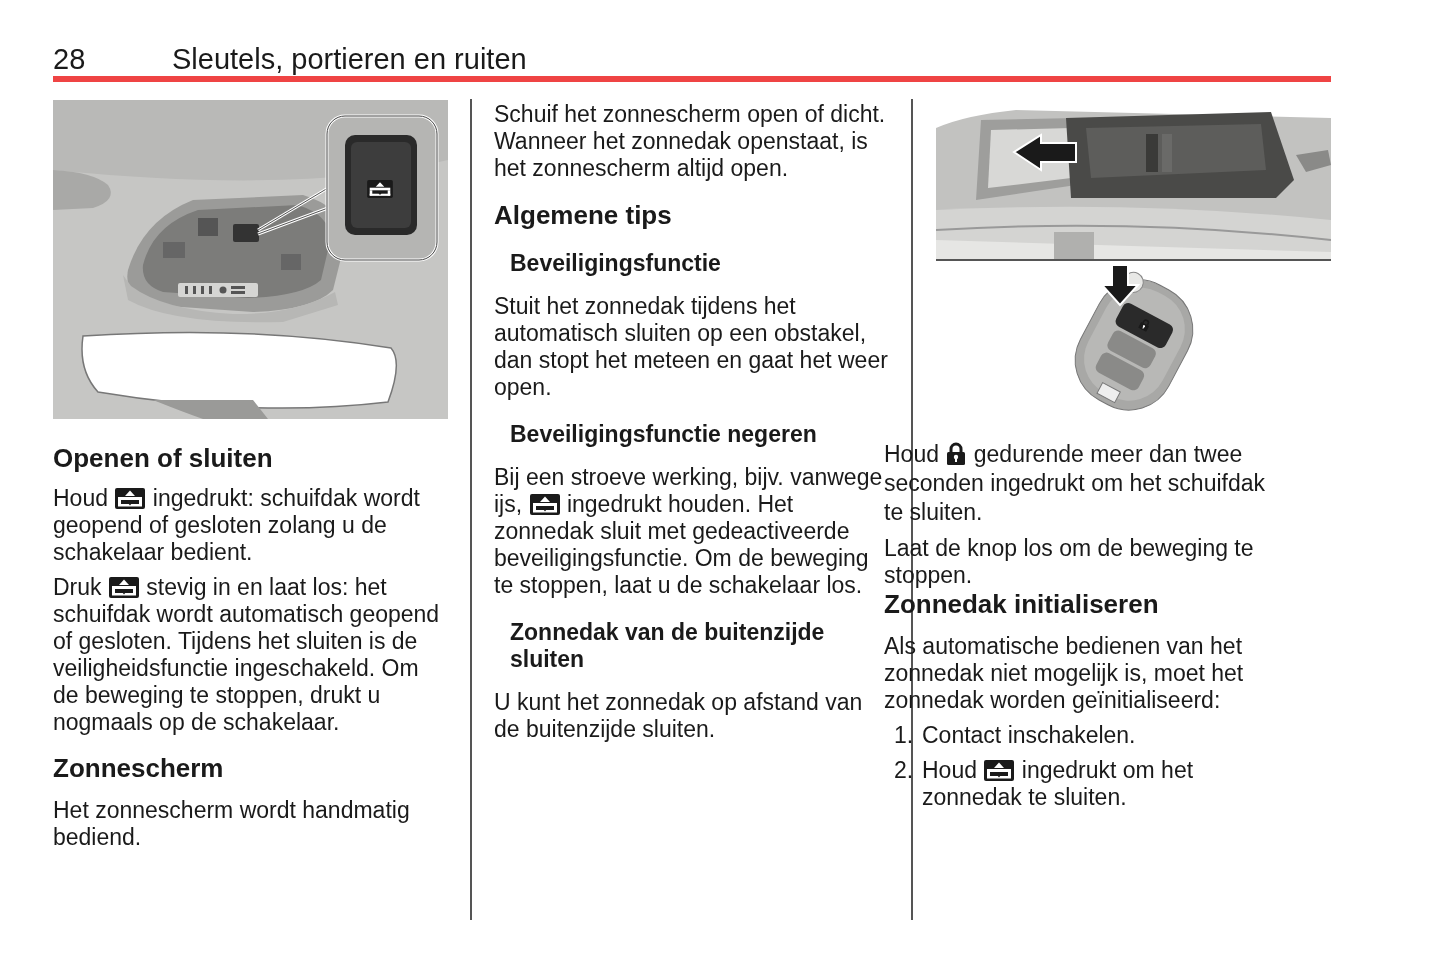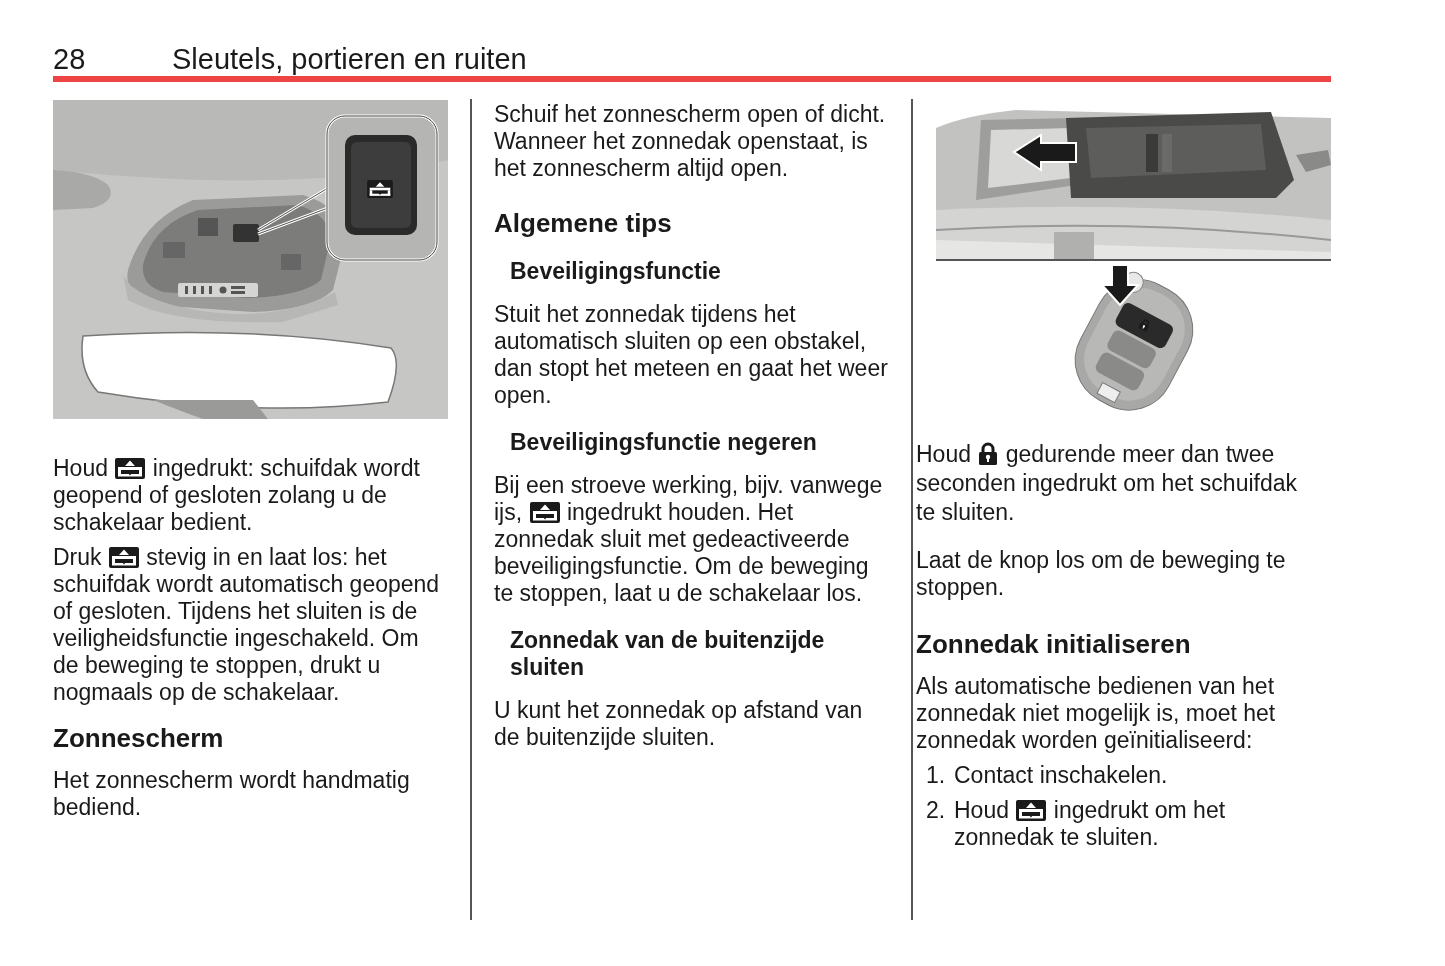--- a/index.html
+++ b/index.html
@@ -11,21 +11,21 @@
       position: absolute; left: 53px; top: 40px; width: 1278px; height: 36px;
       border-bottom: 6px solid #ef4444;
     }
     .page-number { position: absolute; left: 0; top: 3px; font-size: 29px; }
     .chapter-title { position: absolute; left: 119px; top: 3px; font-size: 29px; }
 
     .divider { position: absolute; top: 99px; width: 2px; height: 821px; background: #555; }
     .col { position: absolute; top: 100px; }
     .col1 { left: 53px; width: 396px; }
     .col2 { left: 494px; width: 400px; }
-    .col3 { left: 916px; width: 396px; }
+    .col3 { left: 884px; width: 396px; }
 
     .para { font-size: 23px; line-height: 27px; margin: 0; }
     .h2 { font-size: 26px; line-height: 30px; margin: 0; }
     .h3 { font-size: 23px; line-height: 27px; margin: 16px; }
 
     .icon-sunroof {
       display: inline-block; vertical-align: -3px; width: 30px; height: 21px;
       position: relative; margin: 0 1px;
     }
     .icon-lock {
@@ -112,41 +112,42 @@
     <rect x="292" y="35" width="72" height="100" rx="10" fill="#2a2a2a"></rect>
     <rect x="298" y="42" width="60" height="86" rx="6" fill="#3d3d3d"></rect>
     <use href="#sunroof-sym" x="314" y="80" width="26" height="18"></use>
 
     <path d="M30 236 Q200 225 338 248 Q350 262 335 302 Q200 318 45 292 Q25 270 30 236 Z" fill="#ffffff" stroke="#777" stroke-width="1.5"></path>
     <path d="M100 300 Q130 312 150 319 L215 319 L200 300 Z" fill="#9a9a98"></path>
   </svg>
 </div>
 
 <div class="col col1" style="top:443px">
+  <h2 class="h2">Openen of sluiten</h2>
   <p class="para" style="margin-top:12px">
     <span>Houd</span>
     <svg class="icon-sunroof" viewBox="0 0 30 21">
         <use href="#sunroof-sym"></use>
       </svg>
     <span>ingedrukt: schuifdak wordt geopend of gesloten zolang u de schakelaar bedient.</span>
   </p>
   <p class="para" style="margin-top:8px">
     <span>Druk</span>
     <svg class="icon-sunroof" viewBox="0 0 30 21">
         <use href="#sunroof-sym"></use>
       </svg>
     <span>stevig in en laat los: het schuifdak wordt automatisch geopend of gesloten. Tijdens het sluiten is de veiligheidsfunctie ingeschakeld. Om de beweging te stoppen, drukt u nogmaals op de schakelaar.</span>
   </p>
   <h2 class="h2" style="margin-top:17px">Zonnescherm</h2>
   <p class="para" style="margin-top:14px">Het zonnescherm wordt handmatig bediend.</p>
 </div>
 
 <div class="col col2" style="top:101px">
   <p class="para">Schuif het zonnescherm open of dicht. Wanneer het zonnedak openstaat, is het zonnescherm altijd open.</p>
-  <h2 class="h2" style="margin-top:26px">Algemene tips</h2>
+  <h2 class="h2" style="margin-top:18px">Algemene tips</h2>
   <h3 class="h3" style="margin-top:20px">Beveiligingsfunctie</h3>
   <p class="para">Stuit het zonnedak tijdens het automatisch sluiten op een obstakel, dan stopt het meteen en gaat het weer open.</p>
   <h3 class="h3" style="margin-top:20px">Beveiligingsfunctie negeren</h3>
   <p class="para">
     <span>Bij een stroeve werking, bijv. vanwege ijs,</span>
     <svg class="icon-sunroof" viewBox="0 0 30 21">
         <use href="#sunroof-sym"></use>
       </svg>
     <span>ingedrukt houden. Het zonnedak sluit met gedeactiveerde beveiligingsfunctie. Om de beweging te stoppen, laat u de schakelaar los.</span>
   </p>
@@ -193,22 +194,22 @@
 </div>
 
 <div class="col col3" style="top:440px">
   <p class="para" style="line-height:29px">
     <span>Houd</span>
     <svg class="icon-lock" viewBox="0 0 20 23">
         <use href="#lock-sym"></use>
       </svg>
     <span>gedurende meer dan twee seconden ingedrukt om het schuifdak te sluiten.</span>
   </p>
-  <p class="para" style="margin-top:20px">Laat de knop los om de beweging te stoppen.</p>
-  <h2 class="h2" style="margin-top:28px">Zonnedak initialiseren</h2>
+  <p class="para" style="margin-top:8px">Laat de knop los om de beweging te stoppen.</p>
+  <h2 class="h2" style="margin-top:0">Zonnedak initialiseren</h2>
   <p class="para" style="margin-top:14px">Als automatische bedienen van het zonnedak niet mogelijk is, moet het zonnedak worden geïnitialiseerd:</p>
   <ol class="steps" style="margin-top:8px">
     <li>
       <span class="num">1.</span>
       <span>Contact inschakelen.</span>
     </li>
     <li style="margin-top:8px">
       <span class="num">2.</span>
       <span>Houd</span>
       <svg class="icon-sunroof" viewBox="0 0 30 21">

